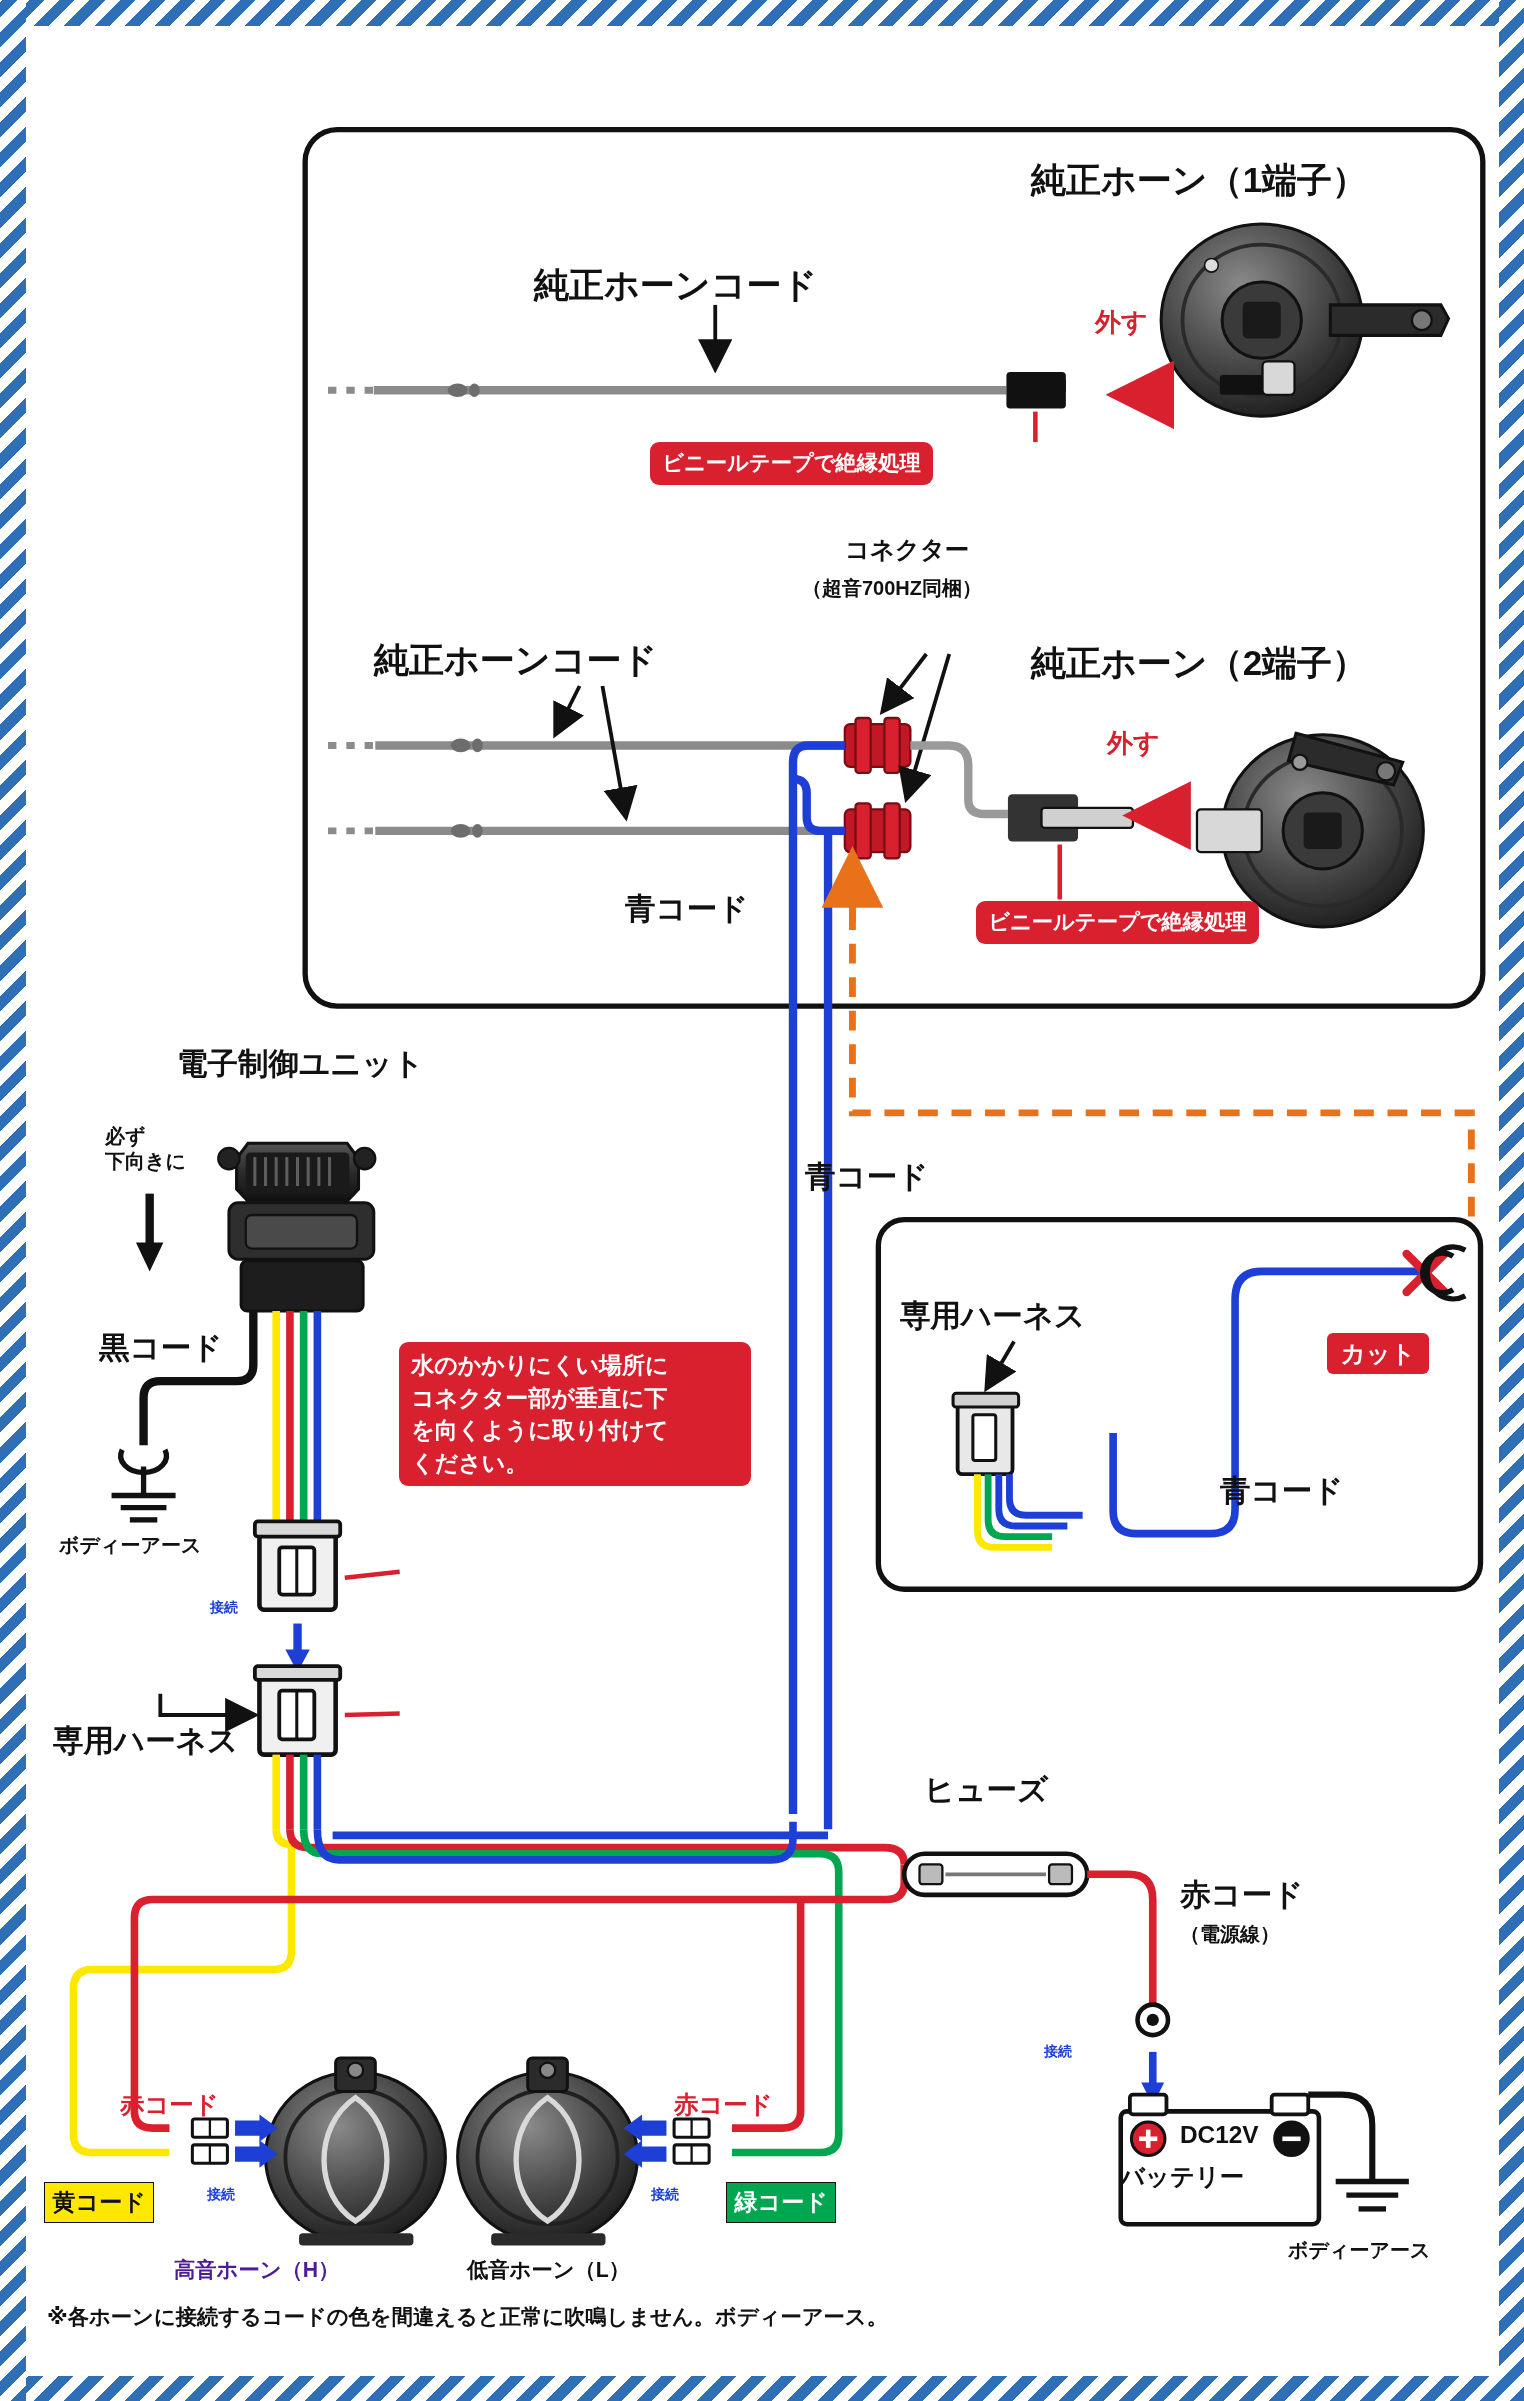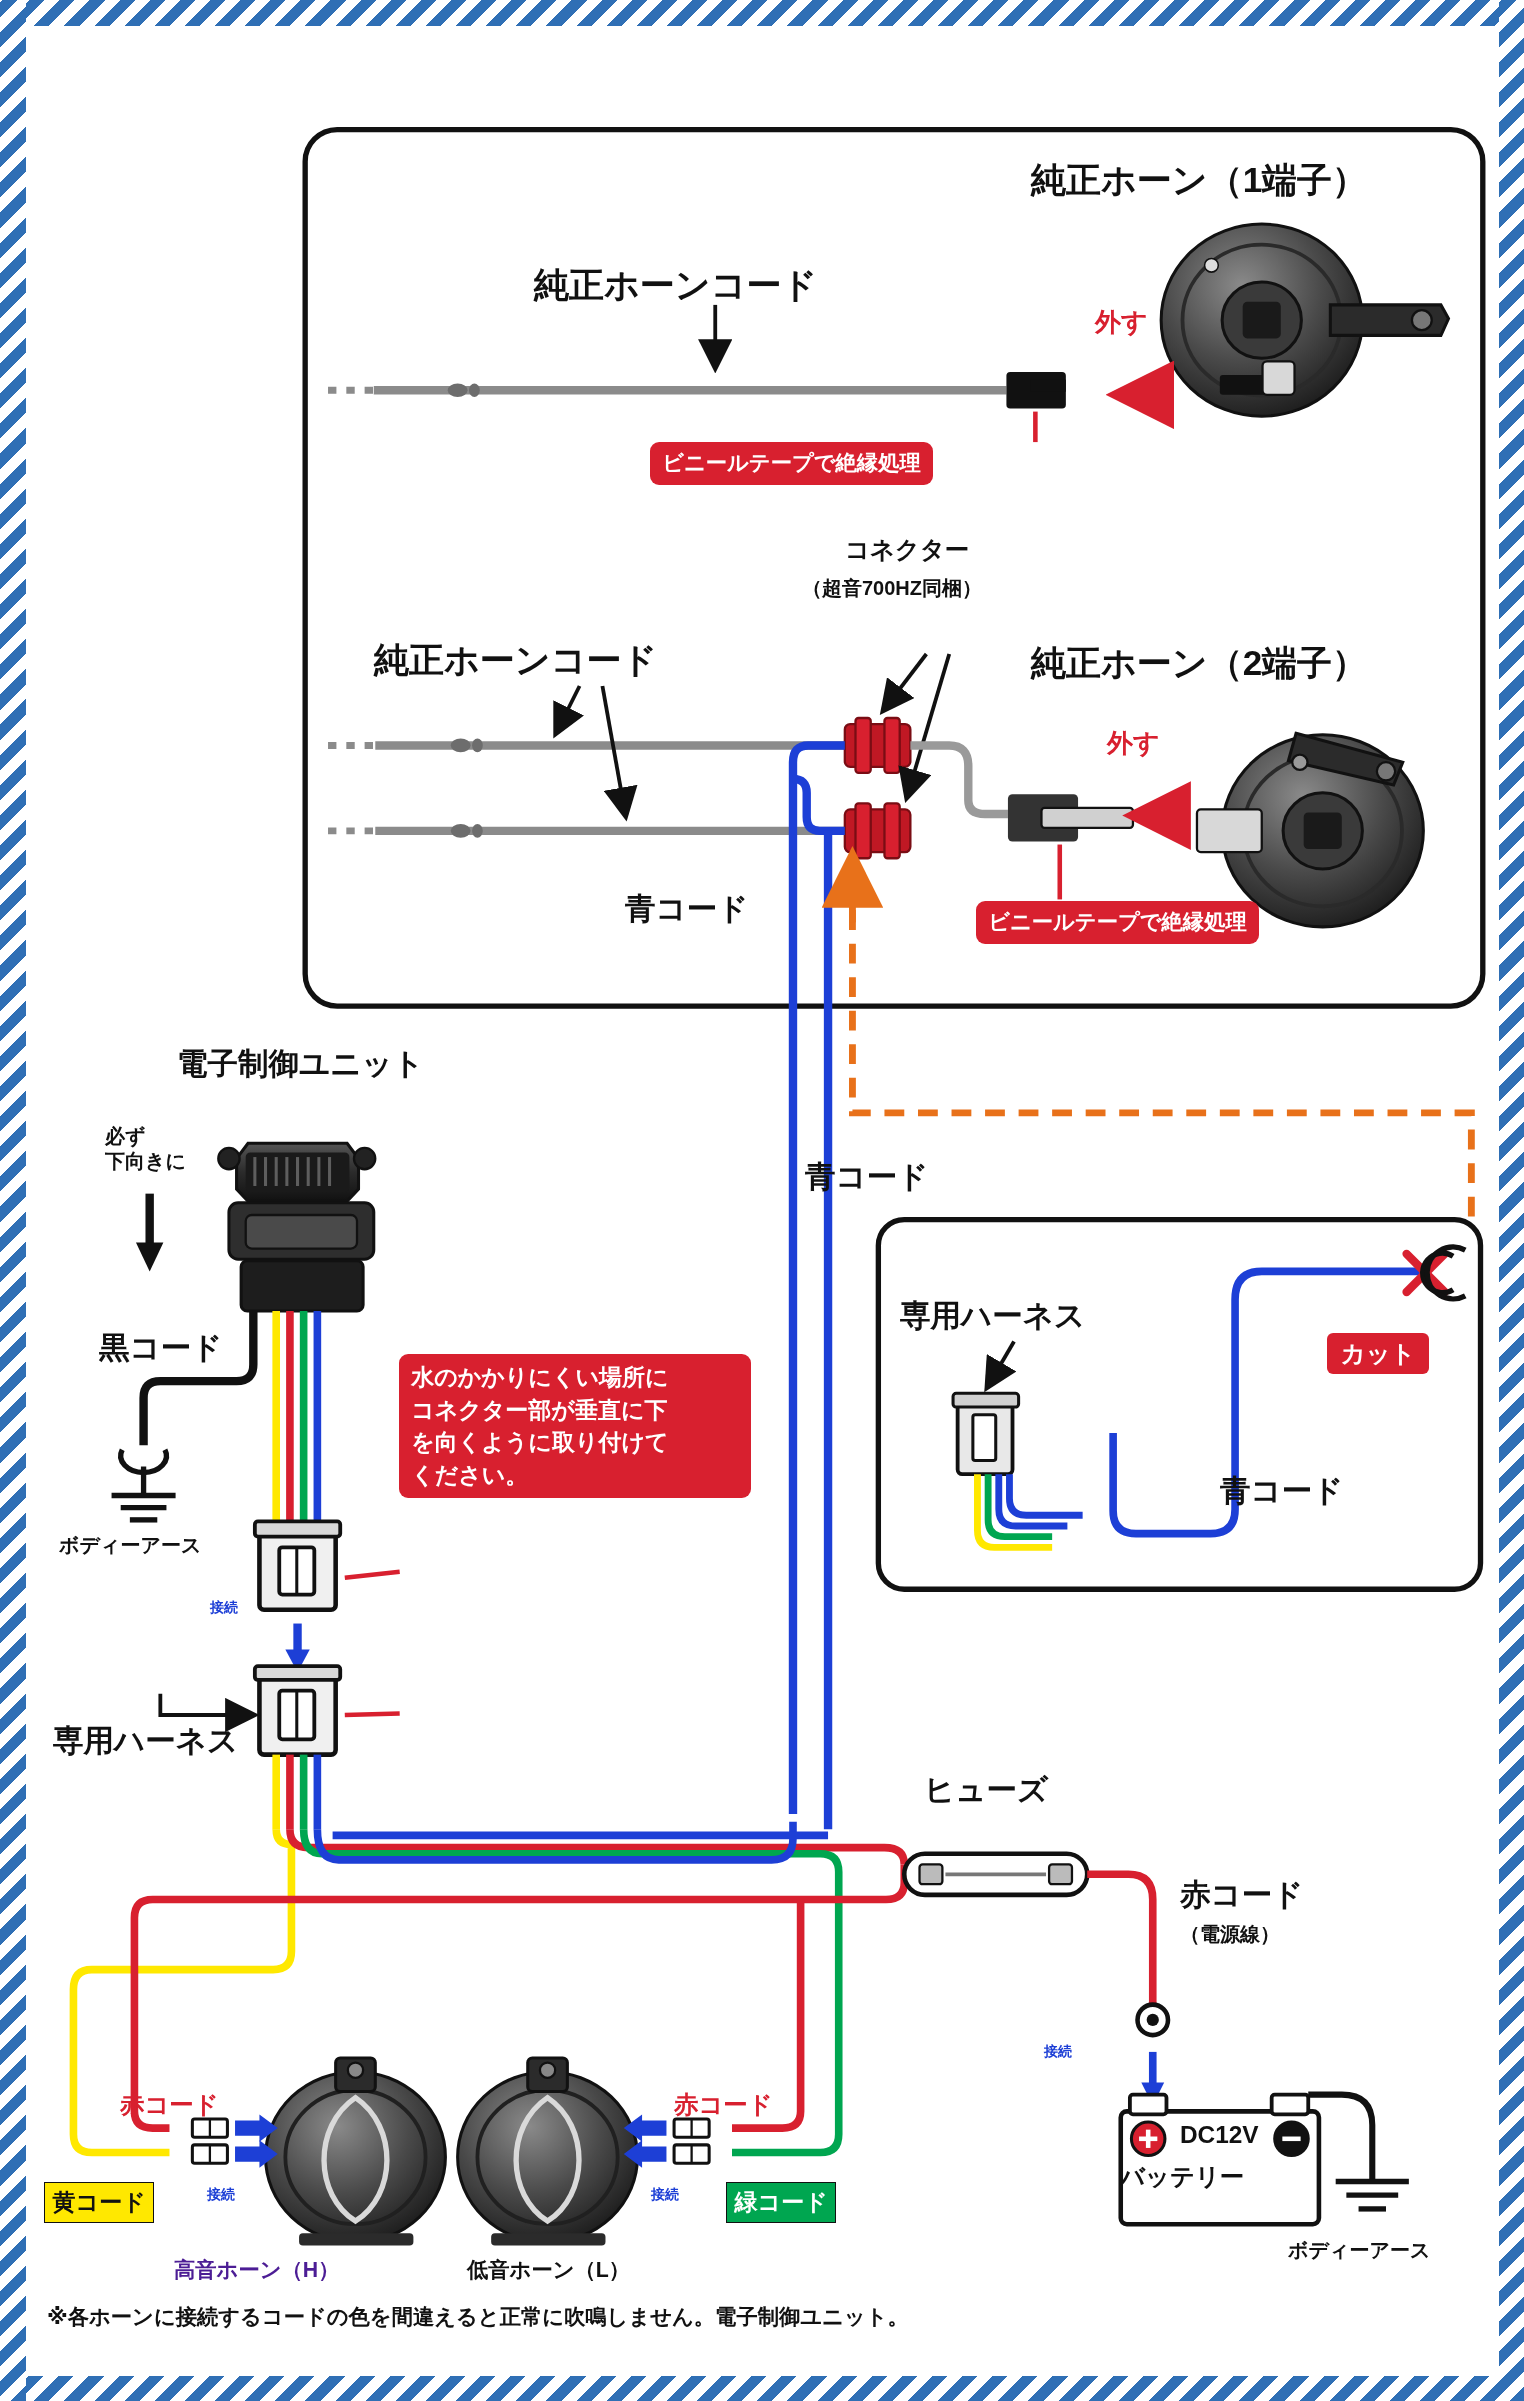--- a/index.html
+++ b/index.html
@@ -374,21 +374,21 @@
     <div class="lbl lbl-lg" style="left:805px;top:1157px;">青コード</div>
     <div class="lbl lbl-lg" style="left:1220px;top:1471px;">青コード</div>
 
     <div class="lbl lbl-lg" style="left:177px;top:1044px;">電子制御ユニット</div>
     <div class="note" style="left:105px;top:1124px;line-height:1.25;white-space:pre;">必ず
 下向きに</div>
 
     <div class="lbl lbl-lg" style="left:99px;top:1328px;">黒コード</div>
     <div class="lbl lbl-sm" style="left:59px;top:1532px;">ボディーアース</div>
 
-    <div class="red-tag big" style="left:399px;top:1342px;width:328px;white-space:pre-line;font-size:23px;line-height:1.42;margin-top:12px;">水のかかりにくい場所に
+    <div class="red-tag big" style="left:399px;top:1342px;width:328px;white-space:pre-line;font-size:23px;line-height:1.42;">水のかかりにくい場所に
 コネクター部が垂直に下
 を向くように取り付けて
 ください。</div>
 
     <div class="blue-word" style="left:210px;top:1599px;">接続</div>
     <div class="lbl lbl-lg" style="left:53px;top:1721px;">専用ハーネス</div>
     <div class="lbl lbl-lg" style="left:900px;top:1296px;">専用ハーネス</div>
     <div class="red-chip" style="left:1327px;top:1333px;">カット</div>
 
     <div class="lbl lbl-lg" style="left:924px;top:1770px;">ヒューズ</div>
@@ -404,17 +404,17 @@
     <div class="lbl lbl-md" style="left:674px;top:2089px;color:#d8202f;">赤コード</div>
 
     <div class="yellow-chip" style="left:44px;top:2182px;">黄コード</div>
     <div class="blue-word" style="left:207px;top:2186px;">接続</div>
     <div class="blue-word" style="left:651px;top:2186px;">接続</div>
     <div class="green-chip" style="left:726px;top:2182px;">緑コード</div>
 
     <div class="bottom-cap" style="left:174px;top:2255px;">高音ホーン（H）</div>
     <div class="bottom-cap" style="left:467px;top:2255px;color:#111;">低音ホーン（L）</div>
 
-    <div class="footer-note">※各ホーンに接続するコードの色を間違えると正常に吹鳴しません。電子制御ユニット。</div>
+    <div class="footer-note">※各ホーンに接続するコードの色を間違えると正常に吹鳴しません。ボディーアース。</div>
   </div>
 
 </div>
 
 
 </body></html>

